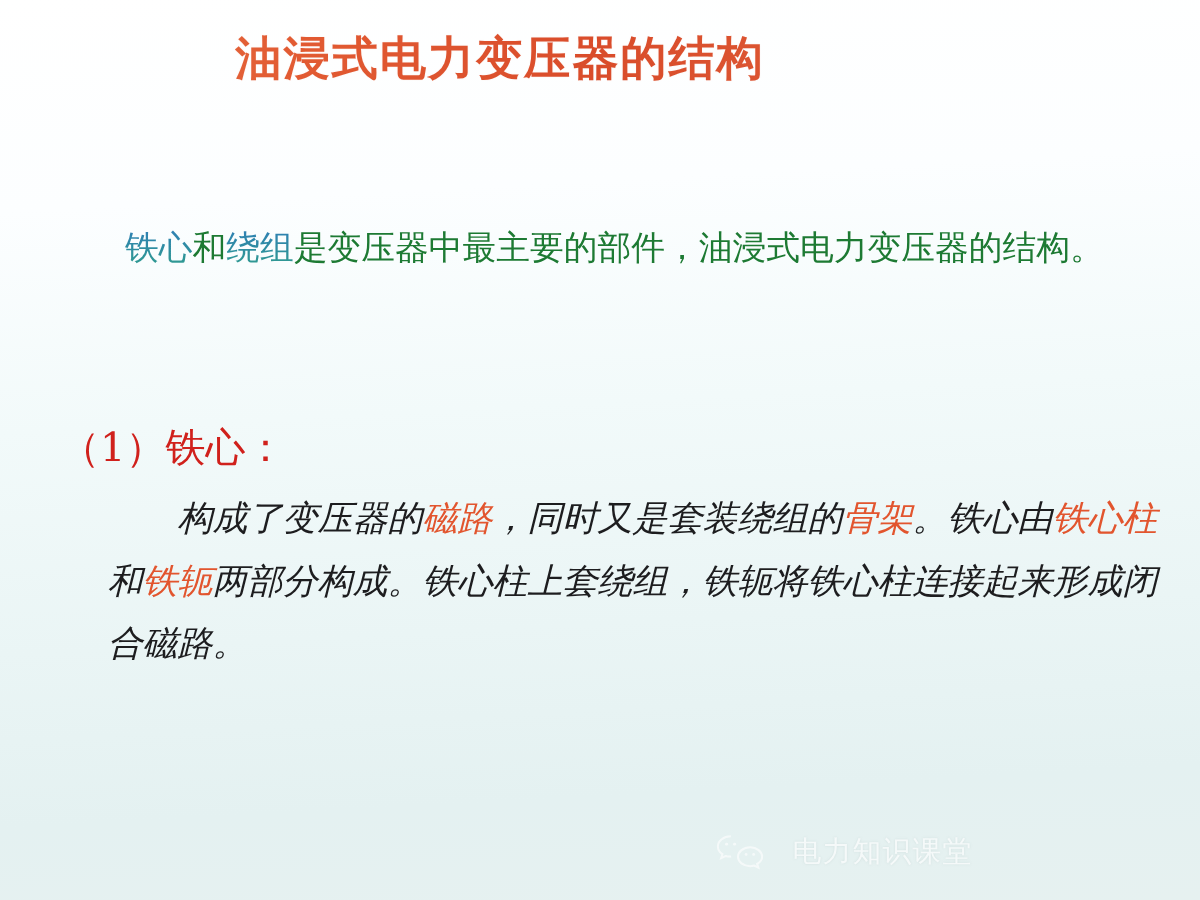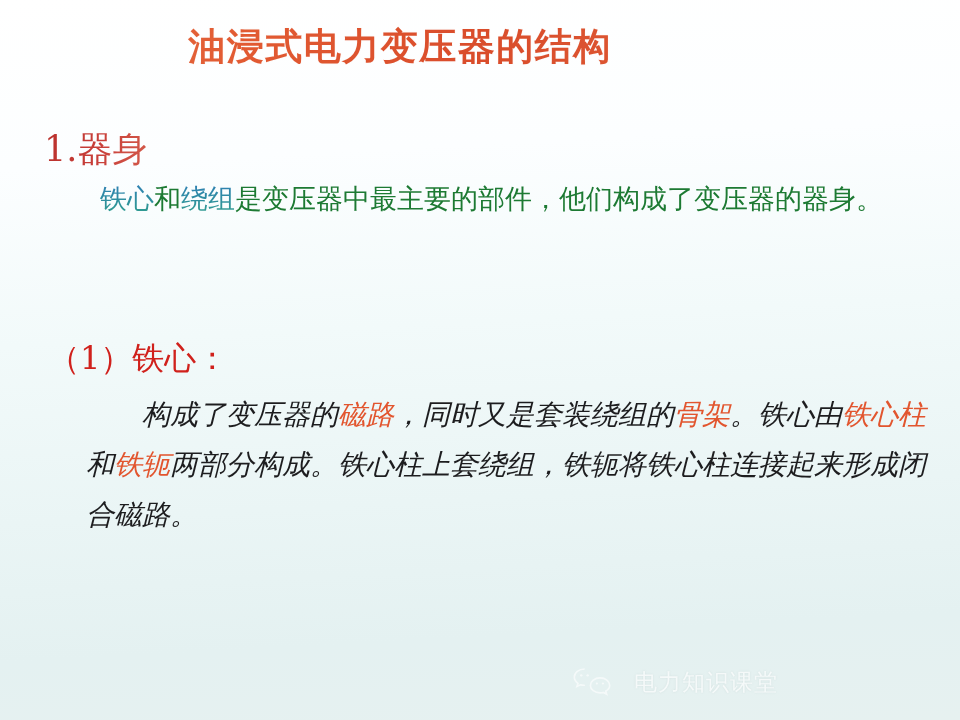--- a/index.html
+++ b/index.html
@@ -95,46 +95,43 @@
     font-style: italic;
   }
   .para-dark .t-orange { color: #e2552e; }
 
   
   .watermark {
     position: absolute;
     bottom: 22px;
     right: 22px;
     display: flex;
-    align-items: flex-end;
+    align-items: flex-start;
     gap: 21px;
     opacity: 0.62;
   }
   .wm-icon { width: 42px; height: 32px; position: relative; display:block; }
   .wm-text {
     font-family: "DejaVu Sans", sans-serif;
     font-size: 23px;
     color: #ffffff;
     letter-spacing: 1px;
     text-shadow: 0 0 2px rgba(160,180,180,0.5);
   }
 </style>
 </head>
 <body>
 
 <div class="slide">
 
   <h1 class="title">油浸式电力变压器的结构</h1>
 
-  <div class="sec-head">
-    <span class="num">1.</span><span>器身</span>
-  </div>
 
   <p class="para-green">
-    <span class="t-blue">铁心</span><span class="t-green">和</span><span class="t-blue">绕组</span><span class="t-green">是变压器中最主要的部件，他们构成了变压器的器身。</span>
+    <span class="t-blue">铁心</span><span class="t-green">和</span><span class="t-blue">绕组</span><span class="t-green">是变压器中最主要的部件，油浸式电力变压器的结构。</span>
   </p>
 
   <div class="sub-head">（1）铁心：</div>
 
   <p class="para-dark">
     <span>构成了变压器的</span><span class="t-orange">磁路</span><span>，同时又是套装绕组的</span><span class="t-orange">骨架</span><span>。铁心由</span><span class="t-orange">铁心柱</span><span>和</span><span class="t-orange">铁轭</span><span>两部分构成。铁心柱上套绕组，铁轭将铁心柱连接起来形成闭合磁路。</span>
   </p>
 
   <div class="watermark">
     <span class="wm-icon">

